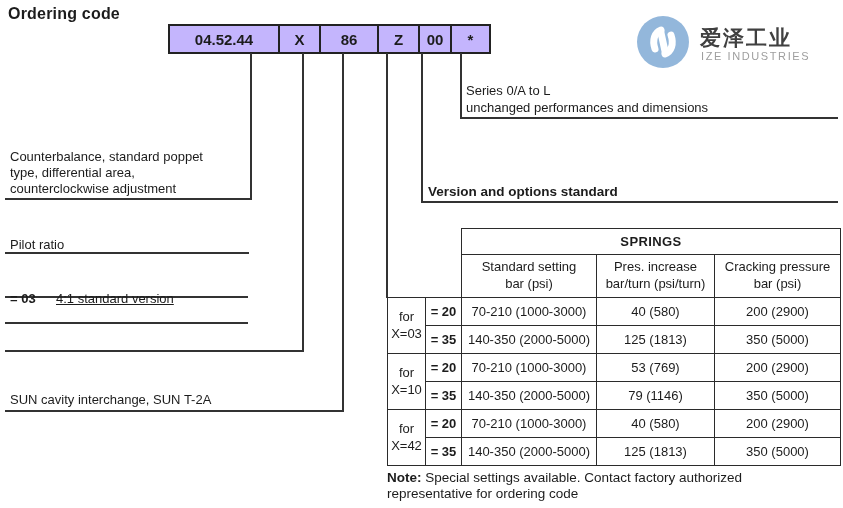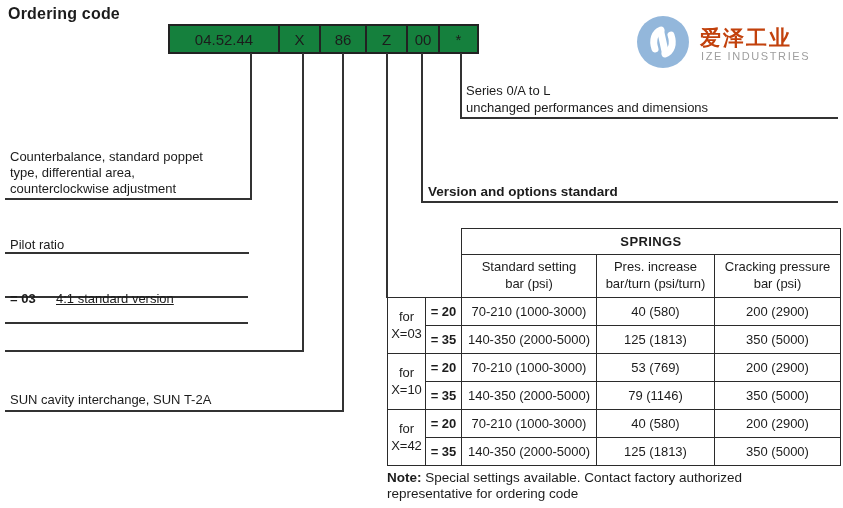--- a/index.html
+++ b/index.html
@@ -7,21 +7,21 @@
     position:relative;width:843px;height:508px;background:#ffffff;overflow:hidden;
     font-family:"Liberation Sans",sans-serif;color:#1c1c1c;
   }
   .abs{position:absolute;}
   .title{font-size:16px;font-weight:bold;letter-spacing:.2px;}
   
   .code-row{display:flex;height:30px;}
   .code-cell{
     box-sizing:border-box;border:2px solid #222;border-left:none;
     display:flex;align-items:center;justify-content:center;
-    font-weight:normal;font-size:15px;background:#15803d;
+    font-weight:bold;font-size:15px;background:#c4b5fd;
   }
   .code-cell:first-child{border-left:2px solid #222;}
   
   .vline{position:absolute;width:2px;background:#333;}
   .hline{position:absolute;height:2px;background:#333;}
   
   .txt{font-size:13px;line-height:16px;}
   .pre{white-space:pre-line;}
   .opt .code{font-weight:bold;display:inline-block;min-width:40px;}
   .opt .desc{padding-left:6px;}
@@ -35,21 +35,21 @@
   }
   table.springs td.blank{border:none;}
   td.t-title{font-weight:bold;font-size:14px;letter-spacing:.4px;height:25px;}
   td.t-head{font-size:13px;line-height:1.3;white-space:pre-line;height:42px;}
   td.t-for{font-size:12px;line-height:1.25;white-space:pre-line;}
   td.t-code{font-weight:bold;font-size:13.5px;}
   tr.data{height:28px;}
   
   .note{font-size:13.5px;line-height:16px;}
   
-  .logo-cn{font-size:21px;font-weight:600;color:#c2410c;letter-spacing:2px;}
+  .logo-cn{font-size:21px;font-weight:600;color:#404040;letter-spacing:2px;}
   .logo-en{font-size:11px;color:#9e9e9e;letter-spacing:1.6px;}
 </style>
 </head>
 <body>
 
 <div class="page">
 
   <div class="abs title" style="left:8px;top:5px;">Ordering code</div>
 
   <div class="abs" style="left:637px;top:16px;width:52px;height:52px;">
@@ -59,21 +59,21 @@
       <path d="M34 19 C37 28 34.5 35.5 28 38" stroke="#ffffff" stroke-width="7" fill="none" stroke-linecap="round"></path>
       <line x1="23.5" y1="14.5" x2="28.5" y2="37.5" stroke="#ffffff" stroke-width="7"></line>
     </svg>
   </div>
   <div class="abs logo-cn" style="left:700px;top:24px;">爱泽工业</div>
   <div class="abs logo-en" style="left:701px;top:50px;">IZE INDUSTRIES</div>
 
   <div class="abs code-row" style="left:168px;top:24px;">
     <div class="code-cell" style="width:112px;">04.52.44</div>
     <div class="code-cell" style="width:41px;">X</div>
-    <div class="code-cell" style="width:46px;">86</div>
+    <div class="code-cell" style="width:58px;">86</div>
     <div class="code-cell" style="width:41px;">Z</div>
     <div class="code-cell" style="width:32px;">00</div>
     <div class="code-cell" style="width:39px;">*</div>
   </div>
 
   <div class="vline" style="left:250px;top:53px;height:147px;"></div>
   <div class="vline" style="left:302px;top:53px;height:299px;"></div>
   <div class="vline" style="left:342px;top:53px;height:359px;"></div>
   <div class="vline" style="left:386px;top:53px;height:245px;"></div>
   <div class="vline" style="left:421px;top:53px;height:150px;"></div>

